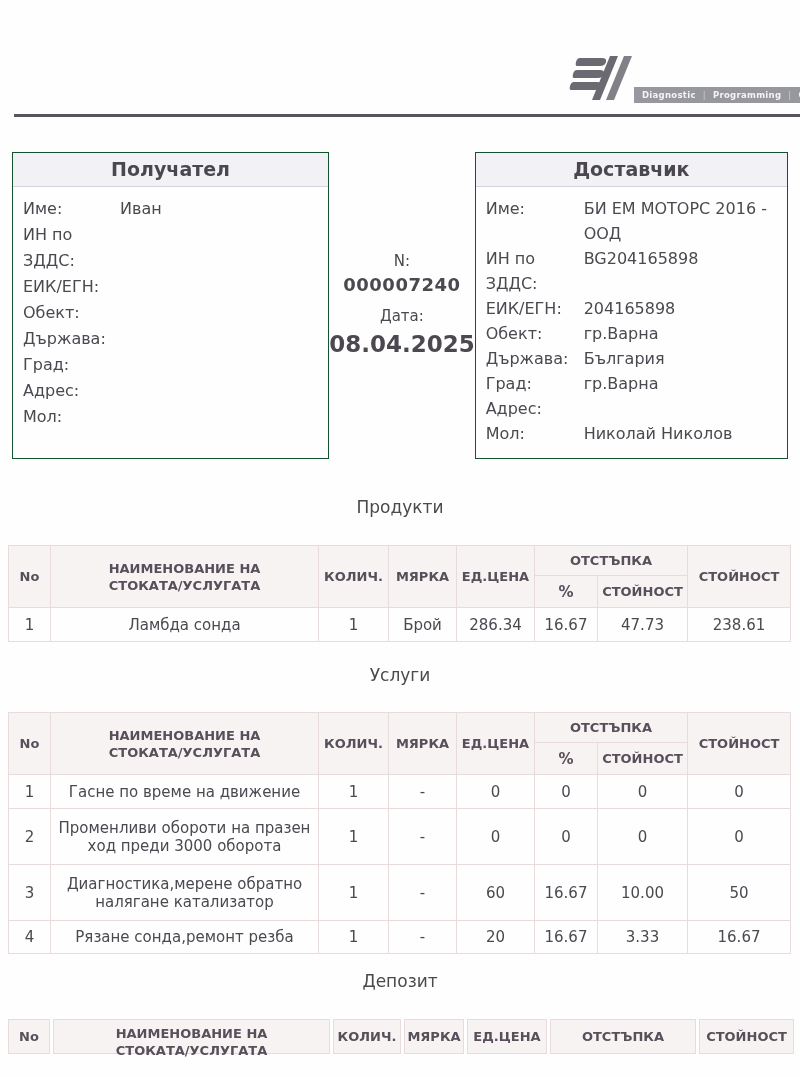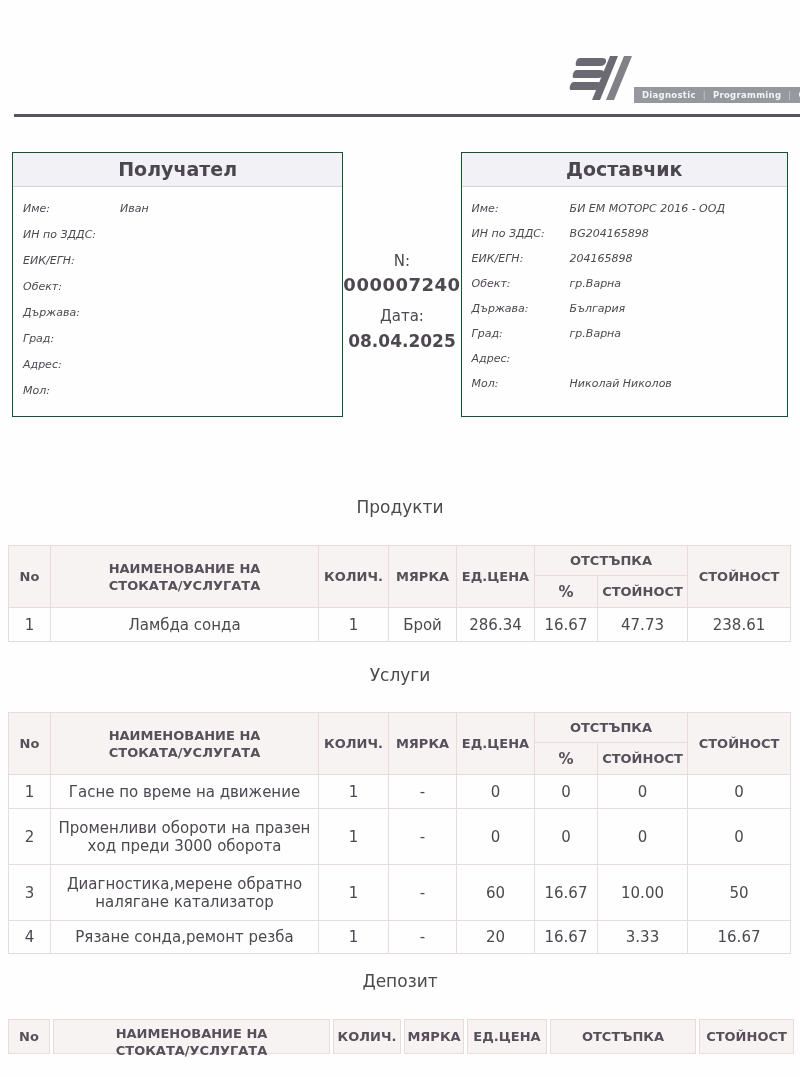--- a/index.html
+++ b/index.html
@@ -27,34 +27,34 @@
 
   
   .parties { position:absolute; top:152px; left:12px; width:776px; display:flex; }
   .box { border:1px solid #14532d; background:#fffefe; box-sizing:border-box; }
   .box-recipient { width:335px; }
   .box-supplier  { width:331px; }
   .box-header {
     background:#f2f2f6; border-bottom:1px solid #d0d4de; text-align:center;
     font-weight:bold; font-size:19px; color:#4a474e; padding:5px 0 6px;
   }
-  .box-body { padding:9px 6px 12px 10px; font-size:11px;font-style:italic; }
+  .box-body { padding:9px 6px 12px 10px; font-size:16px; }
   .field-row { display:flex; align-items:flex-start; }
   .box-recipient .field-row { line-height:26px; }
   .box-supplier  .field-row { line-height:25px; }
   .f-label { flex:0 0 auto; }
   .box-recipient .f-label { width:97px; }
   .box-supplier  .f-label { width:98px; }
   .f-value { flex:1 1 auto; }
 
   .doc-meta {
     flex:1 1 auto; text-align:center; padding-top:100px; font-size:15px; color:#4c4850;
   }
   .doc-number { font-size:18px; font-weight:bold; letter-spacing:.5px; margin:4px 0 12px; }
-  .doc-date-value { font-size:17px; font-weight:bold; margin-top:6px; }
+  .doc-date-value { font-size:23px; font-weight:bold; margin-top:6px; }
 
   
   .section-heading {
     position:absolute; left:0; width:100%; text-align:center;
     font-size:17px; color:#4a4a4a;
   }
   .h-products { top:497px; }
   .h-services { top:665px;text-align:center; }
   .h-deposit  { top:971px; }
 

